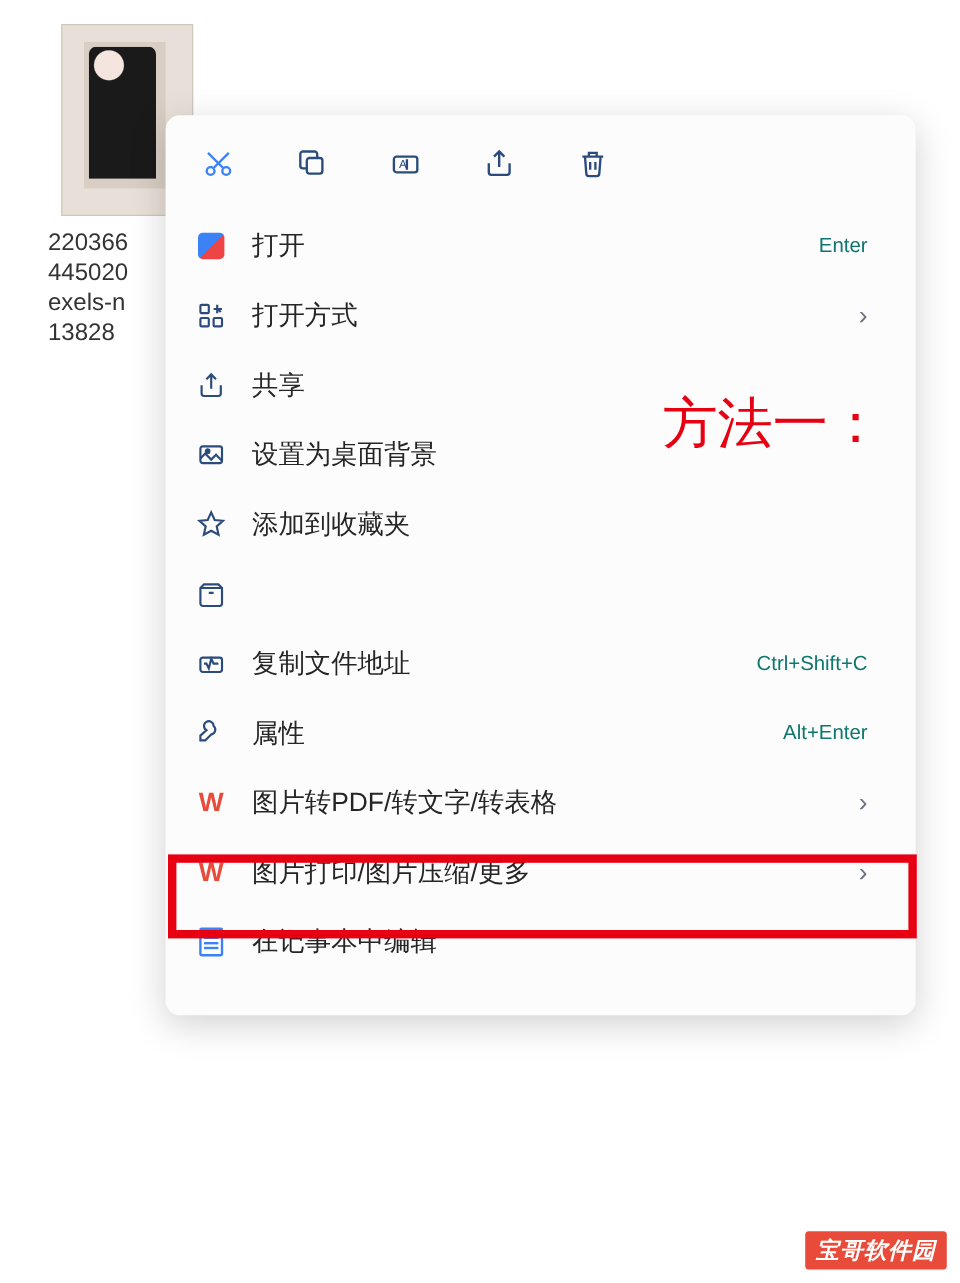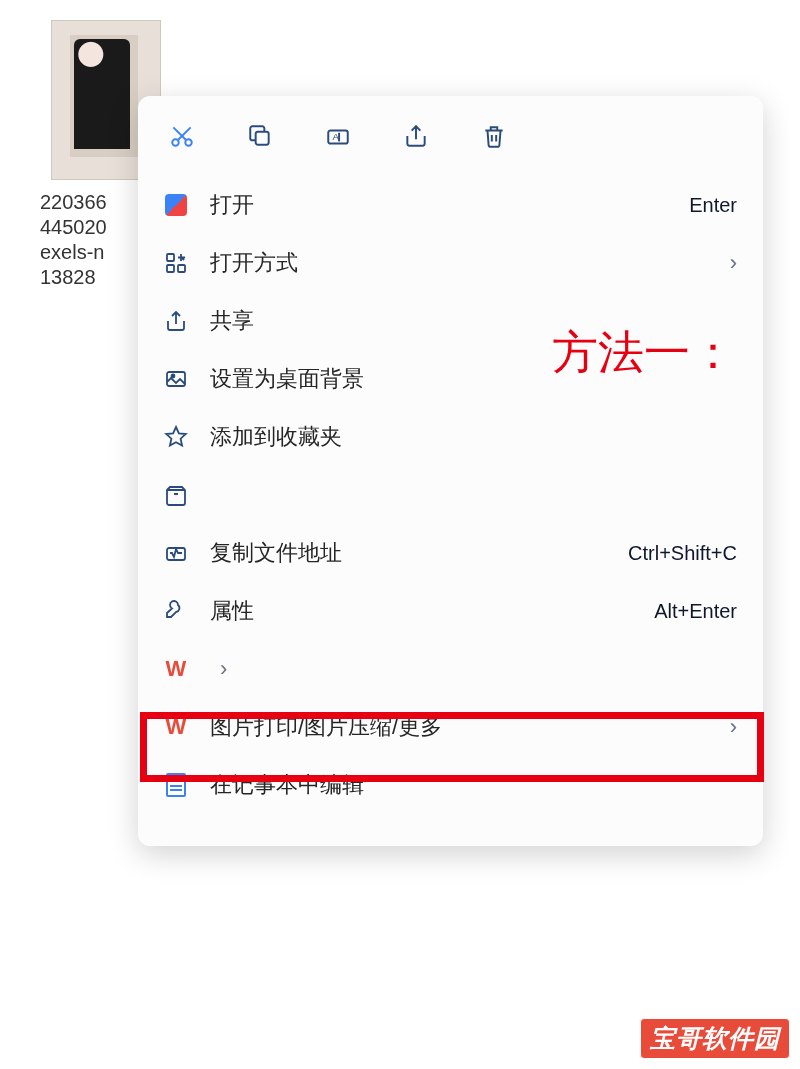--- a/index.html
+++ b/index.html
@@ -76,35 +76,35 @@
       border-radius: 6px;
     }
     .toolbar svg { stroke: #2a4b7c; stroke-width: 1.8; fill: none; }
     .toolbar .tbtn:first-child svg { stroke: #3b82f6; }
 
     .menu-list { }
     .menu-item {
       display: flex;
       align-items: center;
       height: 58px;
-      padding: 0 26px 0 24px;
+      padding: 0 40px 0 24px;
       font-size: 22px;
       color: #252525;
       cursor: pointer;
       position: relative;
     }
     .mi-icon {
       width: 28px; height: 28px;
       margin-right: 20px;
       flex-shrink: 0;
       display: flex; align-items: center; justify-content: center;
     }
     .mi-icon svg { stroke: #2a4b7c; stroke-width: 1.8; fill: none; }
     .mi-label { flex: 1; }
-    .mi-shortcut { color: #0f172a; font-size: 20px; }
+    .mi-shortcut { color: #0f766e; font-size: 17px; }
     .mi-chevron { color: #6b7280; margin-left: 10px; }
 
     .highlight-box {
       position: absolute;
       left: 140px;
       top: 712px;
       width: 624px;
       height: 70px;
       border: 7px solid #e60012;
       pointer-events: none;
@@ -119,21 +119,21 @@
       font-weight: 500;
       pointer-events: none;
     }
 
     .watermark {
       position: absolute;
       bottom: 10px;
       right: 10px;
       background: #e84b3a;
       color: #fff;
-      font-size: 25px;
+      font-size: 19px;
       font-weight: 600;
       padding: 3px 9px;
       border-radius: 4px;
       border: 1.5px solid #fff;
       font-style: italic;
       letter-spacing: 1px;
     }
 
     
     .wps-icon {
@@ -288,20 +288,21 @@
           <svg width="24" height="24" viewBox="0 0 24 24">
             <path d="M14 6a4 4 0 1 0-6 3.5L3 14v4h4l5-5a4 4 0 0 0 2-7z"></path>
           </svg>
         </span>
       <span class="mi-label">属性</span>
       <span class="mi-shortcut">Alt+Enter</span>
     </div>
 
     <div class="menu-item">
       <span class="mi-icon wps-icon">W</span>
+      <span class="mi-label">图片转PDF/转文字/转表格</span>
       <span class="mi-chevron">›</span>
     </div>
 
     <div class="menu-item">
       <span class="mi-icon wps-icon">W</span>
       <span class="mi-label">图片打印/图片压缩/更多</span>
       <span class="mi-chevron">›</span>
     </div>
 
     <div class="menu-item">

